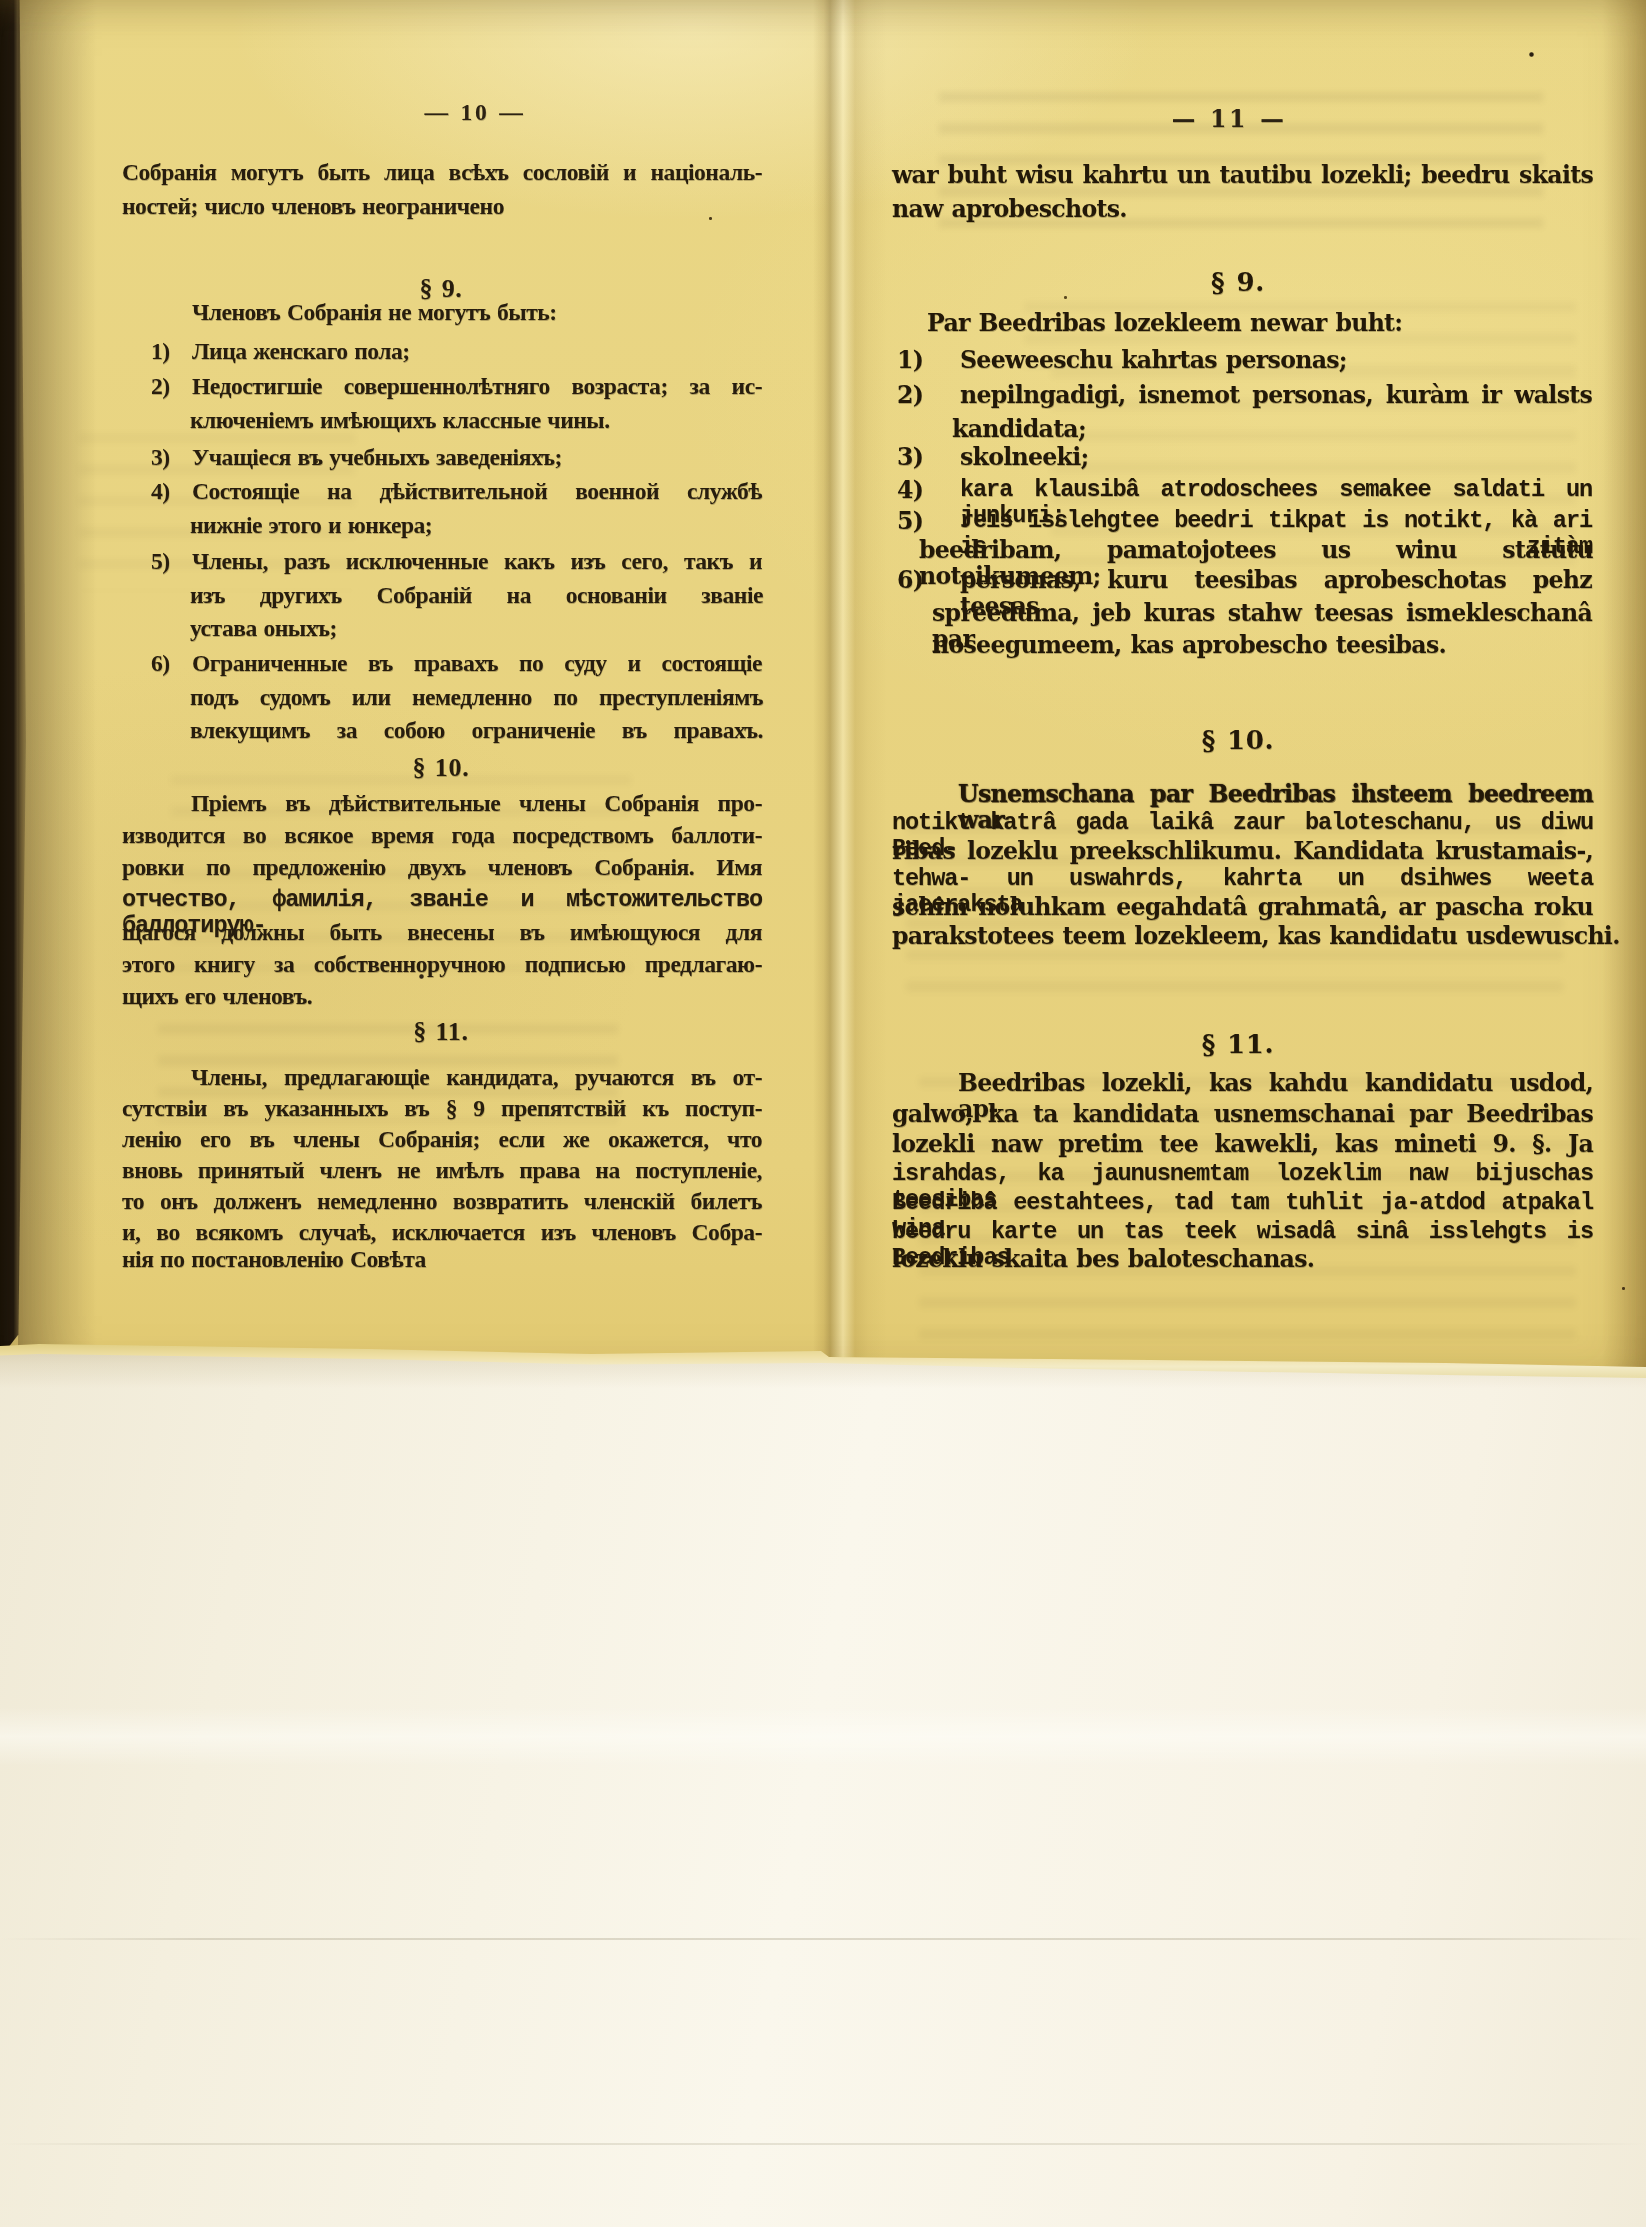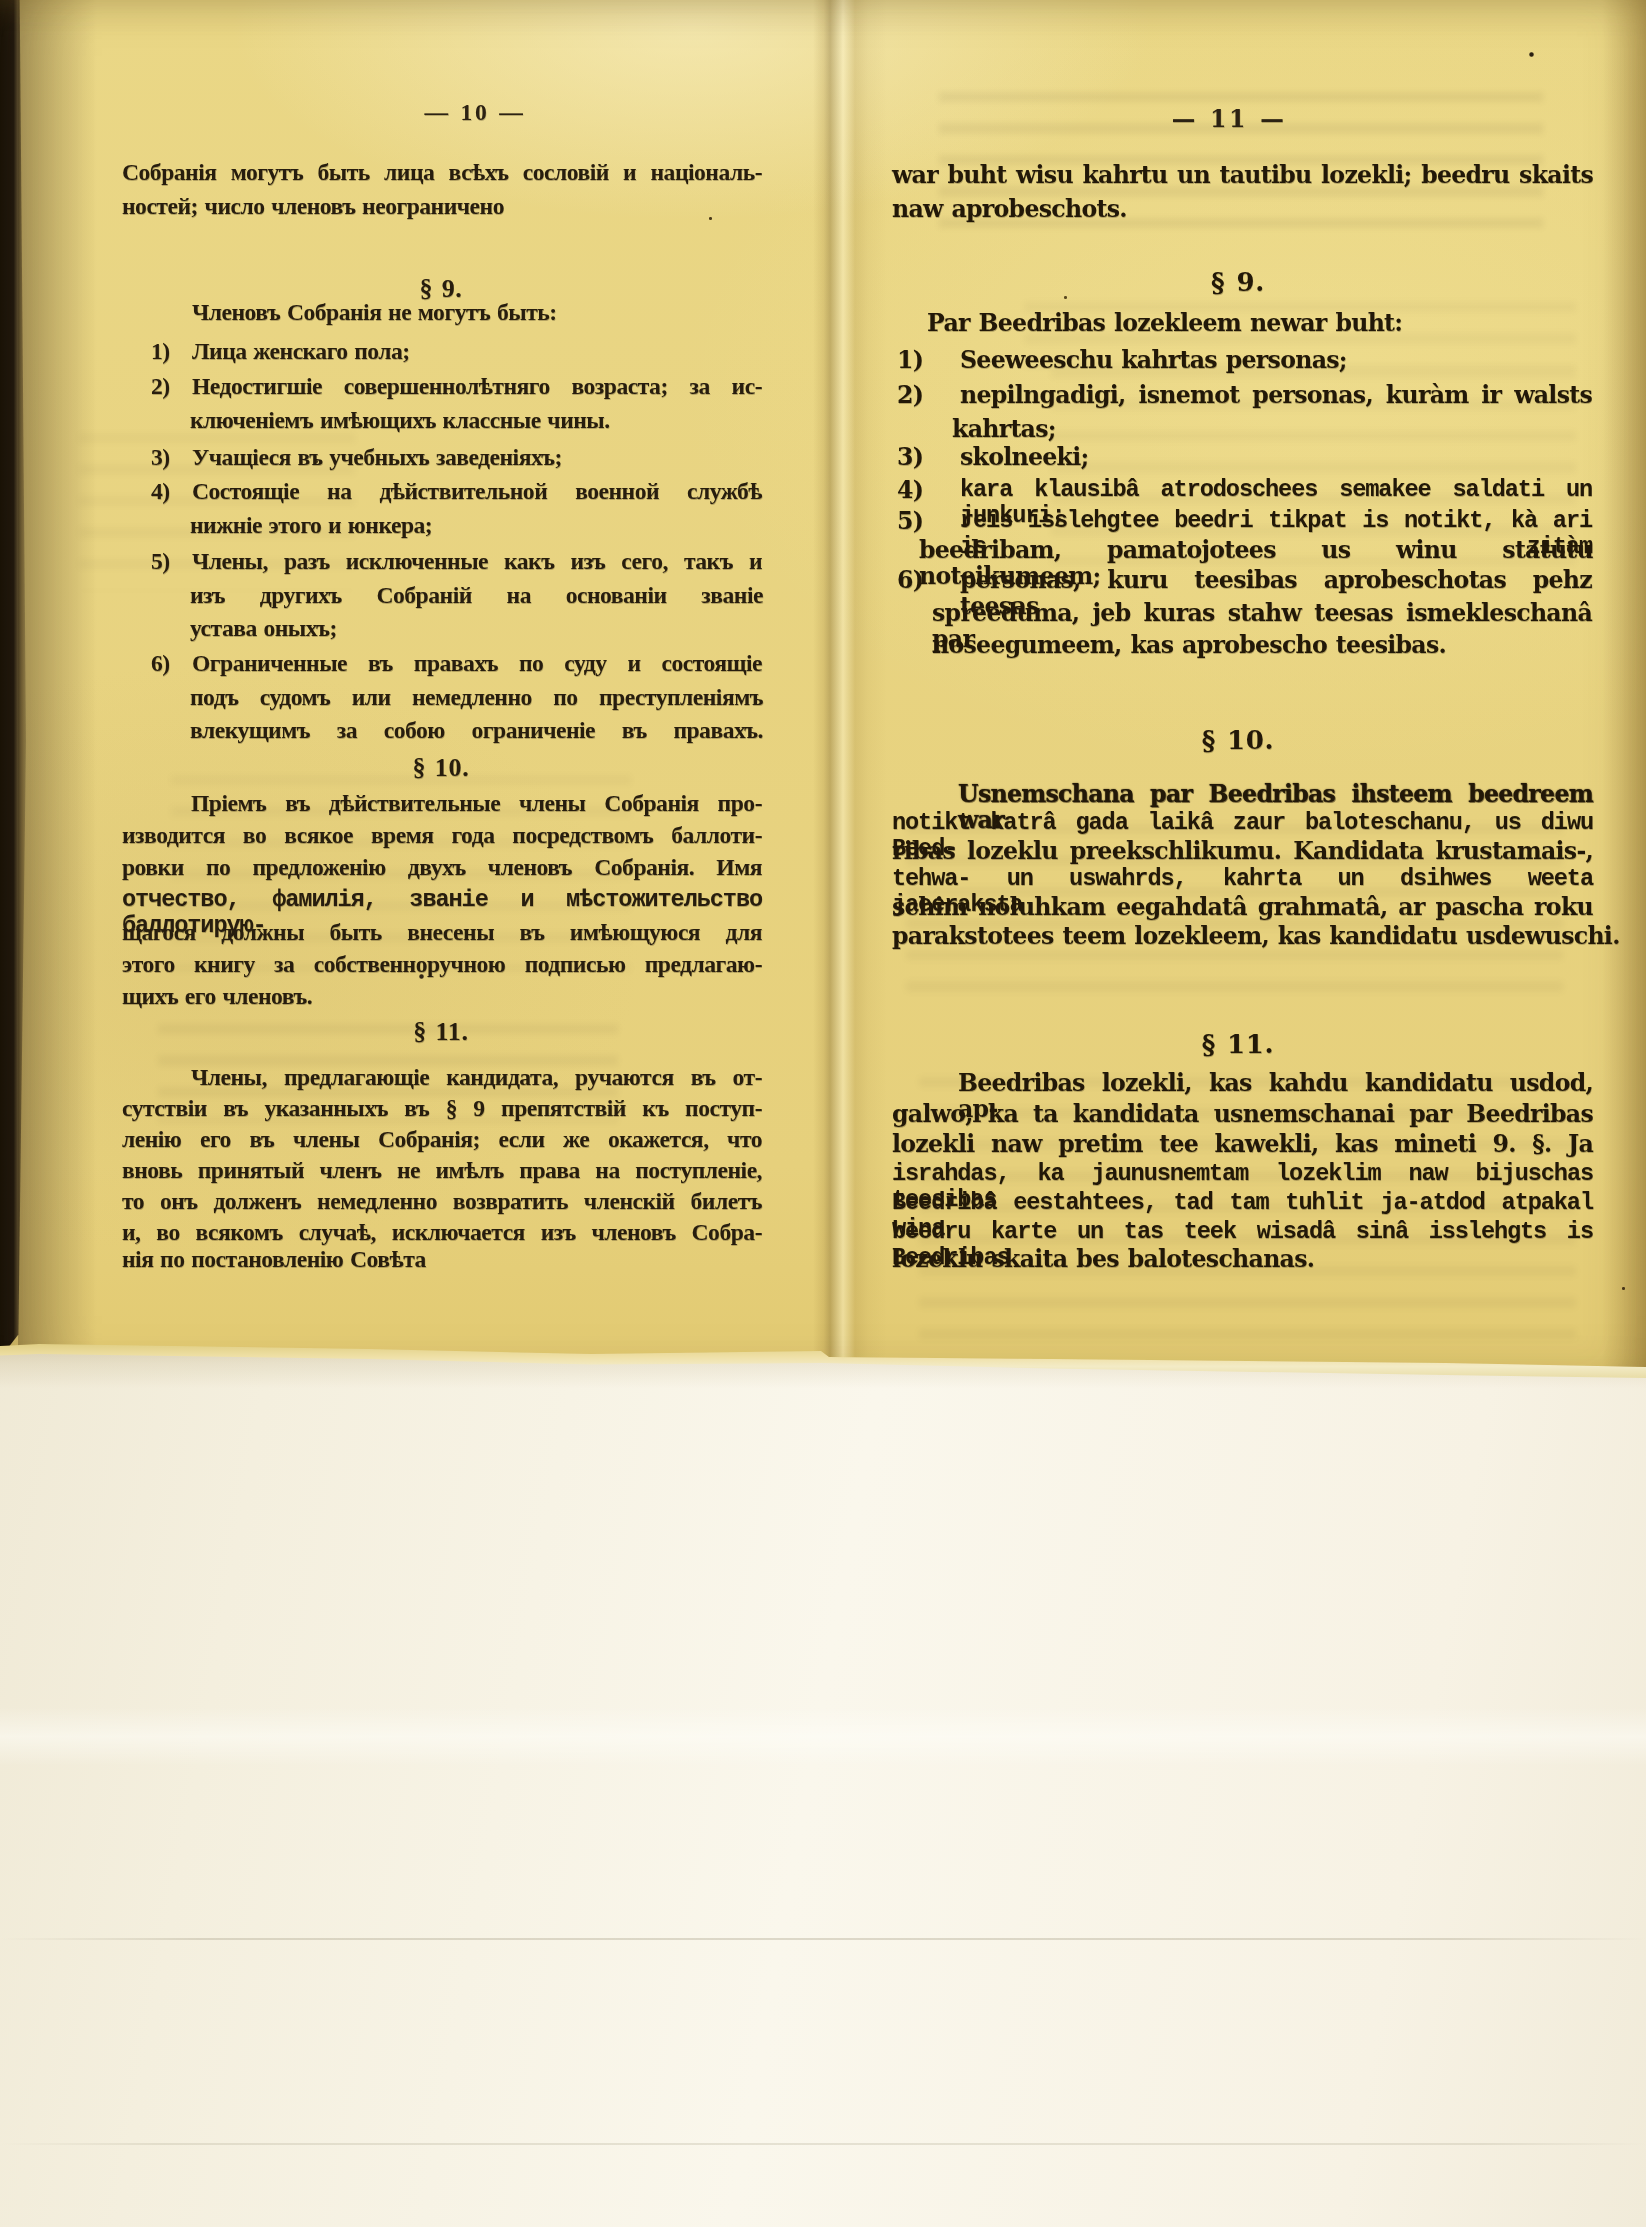--- a/index.html
+++ b/index.html
@@ -138,21 +138,21 @@
       <div class="line fr p" style="left:892px;top:196px">naw aprobeschots.</div>
 
       <div class="line fr head" style="left:1238px;top:268px">§ 9.</div>
       <div class="line fr p" style="left:927px;top:310px">Par Beedribas lozekleem newar buht:</div>
 
       <div class="line fr p" style="left:897px;top:347px">1)</div>
       <div class="line fr p" style="left:960px;top:347px">Seeweeschu kahrtas personas;</div>
 
       <div class="line fr p" style="left:897px;top:382px">2)</div>
       <div class="line fr j" style="left:960px;top:382px;width:632px">nepilngadigi, isnemot personas, kuràm ir walsts</div>
-      <div class="line fr p" style="left:952px;top:416px">kahrtas;</div>
+      <div class="line fr p" style="left:952px;top:416px">kandidata;</div>
 
       <div class="line fr p" style="left:897px;top:444px">3)</div>
       <div class="line fr p" style="left:960px;top:444px">skolneeki;</div>
 
       <div class="line fr p" style="left:897px;top:477px">4)</div>
       <div class="line fr j tight" style="left:960px;top:477px;width:632px">kara klausibâ atrodoschees semakee saldati un junkuri;</div>
 
       <div class="line fr p" style="left:897px;top:508px">5)</div>
       <div class="line fr j tight" style="left:960px;top:508px;width:632px">reis isslehgtee beedri tikpat is notikt, kà ari is zitàm</div>
       <div class="line fr j" style="left:919px;top:537px;width:674px">beedribam, pamatojotees us winu statutu noteikumeem;</div>

